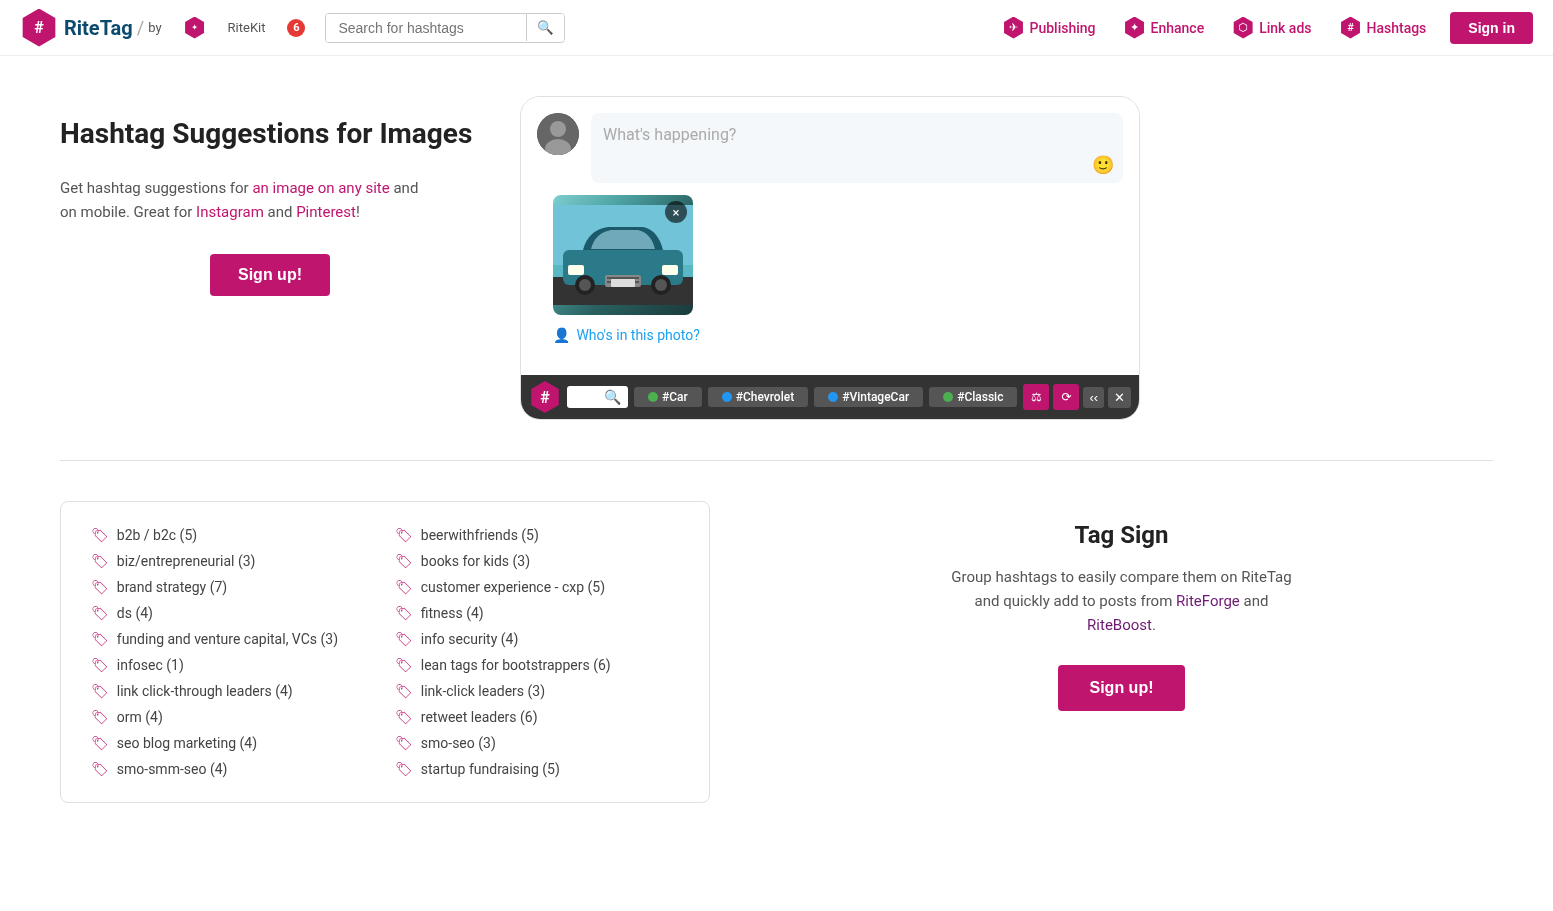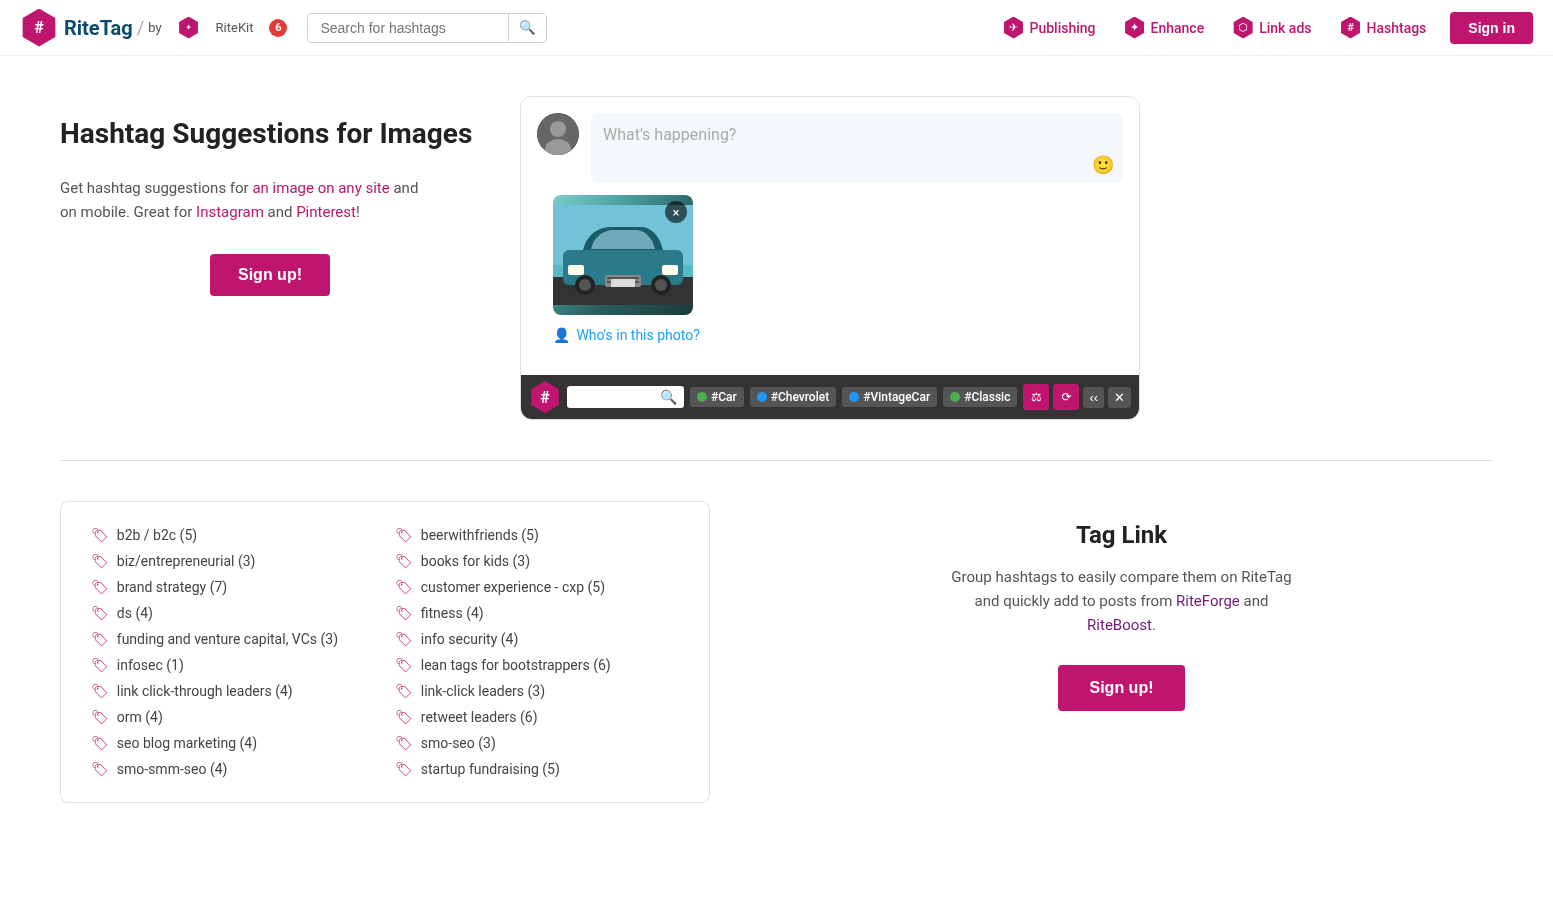--- a/index.html
+++ b/index.html
@@ -41,21 +41,21 @@
       color: #0c4a6e;
     }
     .logo-divider {
       color: #aaa;
       margin: 0 4px;
       font-size: 18px;
     }
     .byline {
       display: flex;
       align-items: center;
-      gap: 16px;
+      gap: 22px;
       color: #555;
       font-size: 13px;
     }
     .byline-hex {
       width: 22px;
       height: 22px;
       background: #c0156e;
       clip-path: polygon(50% 0%, 93% 25%, 93% 75%, 50% 100%, 7% 75%, 7% 25%);
       display: flex;
       align-items: center;
@@ -179,21 +179,21 @@
       display: block;
       margin: 0 auto;
     }
 
     
     .right-section {
       flex: 1;
     }
     .twitter-card {
       border: 1px solid #e0e0e0;
-      border-radius: 12px;
+      border-radius: 20px;
       background: #f5f8fa;
       overflow: hidden;
       max-width: 620px;
     }
     .twitter-compose {
       background: #fff;
       padding: 16px;
     }
     .twitter-top {
       display: flex;
@@ -310,21 +310,21 @@
       outline: none;
       font-size: 13px;
       width: 100%;
     }
     .hash-tag {
       display: flex;
       align-items: center;
       gap: 4px;
       background: #555;
       border-radius: 3px;
-      padding: 3px 7px;
+      padding: 3px 14px;
       color: #fff;
       font-size: 12px;
       font-weight: 500;
       flex-shrink: 0;
     }
     .hash-tag .dot {
       width: 10px;
       height: 10px;
       border-radius: 50%;
       background: #4caf50;
@@ -676,21 +676,21 @@
         </div>
         <div class="tag-item">
           <span class="tag-icon">🏷</span>
           <span>startup fundraising (5)</span>
         </div>
       </div>
     </div>
   </div>
 
   <div class="tagsets-section">
-    <h2 class="tagsets-title">Tag Link</h2>
+    <h2 class="tagsets-title">Tag Sign</h2>
     <p class="tagsets-desc">
       Group hashtags to easily compare them on RiteTag<br>
       and quickly add to posts from <a href="#">RiteForge</a> and<br>
       <a href="#">RiteBoost</a>.
     </p>
     <button class="signup-btn-tagsets">Sign up!</button>
   </div>
 </div>
 
 </body></html>

